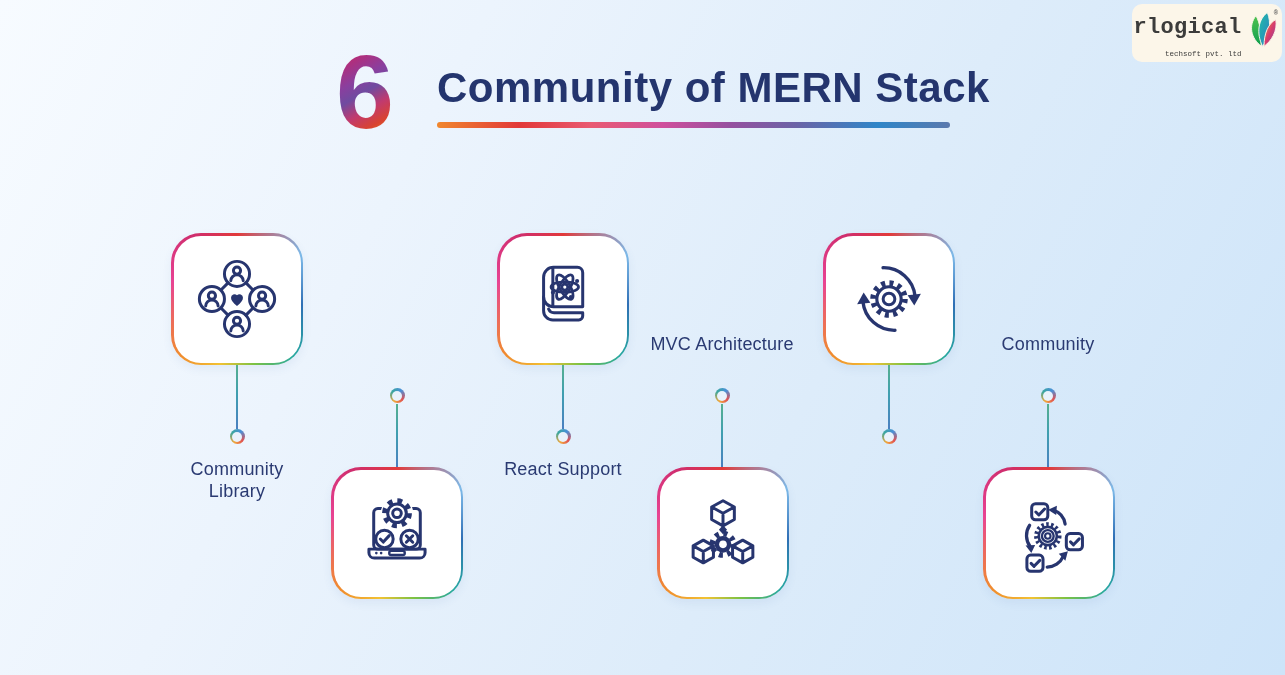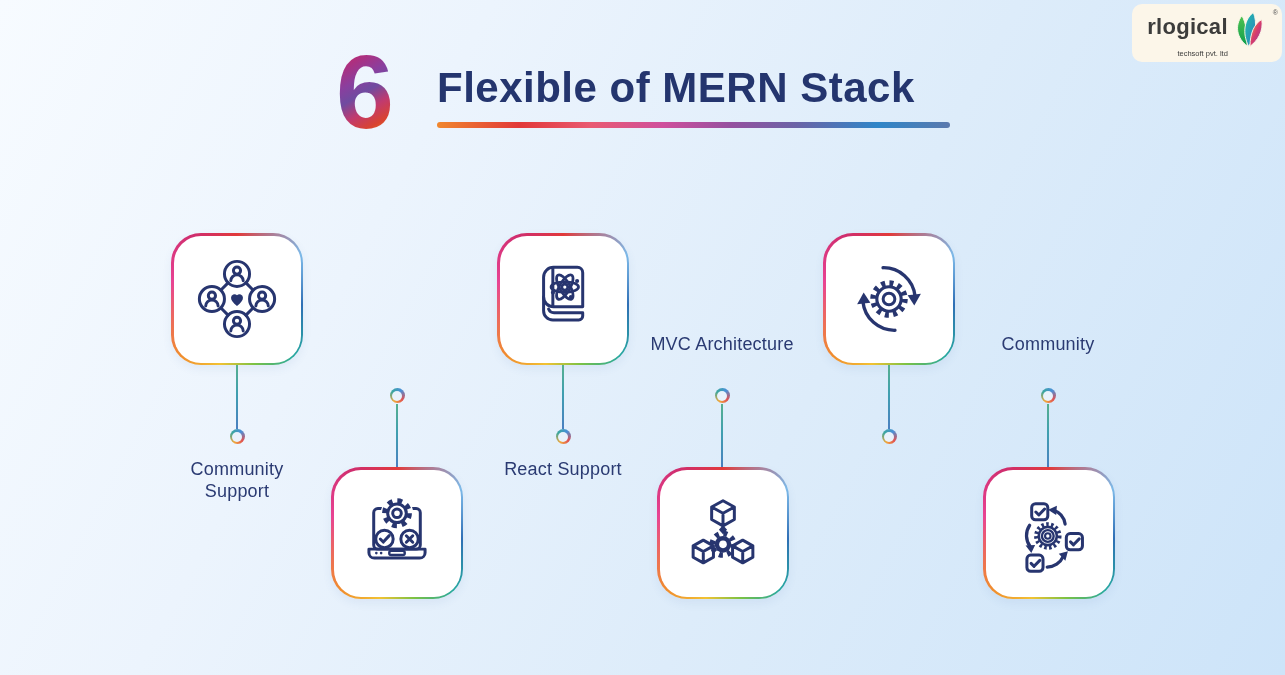--- a/index.html
+++ b/index.html
@@ -24,21 +24,21 @@
   }
   .title-underline {
     position:absolute; left:437px; top:122px; width:513px; height:6px; border-radius:3px;
     background:linear-gradient(90deg,#f0872e 0%,#e23838 16%,#e95a72 30%,#cf4f9c 44%,#96509f 57%,#6b63a6 70%,#2f86c8 86%,#5b79ad 100%);
   }
 
   
   .logo-panel {
     position:absolute; left:1132px; top:4px; width:150px; height:58px;
     background:#fcf6e9; border-radius:10px;
-    display:flex; align-items:center; justify-content:center; gap:5px;
+    display:flex; align-items:center; justify-content:center; gap:5px;font-family:Liberation Mono, monospace;
   }
   .logo-text { text-align:right; margin-top:8px; }
   .logo-name { font-size:22px; font-weight:700; color:#3c3c3b; line-height:1; letter-spacing:.3px; }
   .logo-sub  { font-size:7.5px; color:#3c3c3b; margin-top:11px; }
   .logo-mark { position:relative; width:34px; height:40px; margin-top:-4px; }
   .logo-reg  { position:absolute; top:5px; right:4px; font-size:7px; color:#555; }
 
   
   .card {
     position:absolute; width:132px; height:132px; border-radius:30px; padding:2.5px;
@@ -69,21 +69,21 @@
   svg .st { stroke:#27356f; stroke-width:2.5; fill:none; stroke-linecap:round; stroke-linejoin:round; }
   svg .fl { fill:#27356f; stroke:none; }
   svg .wh { fill:#ffffff; stroke:none; }
 </style>
 </head>
 <body>
 
 <div class="stage">
 
   <div class="big-number">6</div>
-  <div class="main-title">Flexible of MERN Stack</div>
+  <div class="main-title">Community of MERN Stack</div>
   <div class="title-underline"></div>
 
   <div class="logo-panel">
     <div class="logo-text">
       <div class="logo-name">rlogical</div>
       <div class="logo-sub">techsoft pvt. ltd</div>
     </div>
     <div class="logo-mark">
       <svg viewBox="0 0 36 40">
         <defs>
@@ -128,21 +128,21 @@
             <path d="M30.8 62.8 a5.2 5 0 0 1 10.4 0"></path>
         </g>
         <path class="fl" d="M36 41.8 C32.6 39 31 37 31 34.9 a2.9 2.9 0 0 1 5 -2 a2.9 2.9 0 0 1 5 2 C41 37 39.4 39 36 41.8 Z"></path>
       </svg>
     </div>
   </div>
   <div class="connector-line" style="left:235.8px; top:365px;"></div>
   <div class="connector-circle" style="left:229.5px; top:429px;">
       <div class="connector-circle-inner"></div>
     </div>
-  <div class="benefit-label" style="left:164.5px; top:459px;">Community Support</div>
+  <div class="benefit-label" style="left:164.5px; top:459px;">Community Library</div>
 
   <div class="connector-circle" style="left:389.5px; top:388px;">
       <div class="connector-circle-inner"></div>
     </div>
   <div class="connector-line" style="left:395.8px; top:404px;"></div>
   <div class="card" style="left:331px; top:467px;">
     <div class="card-inner">
       <svg viewBox="0 0 72 72">
         <rect class="st" x="16.5" y="15.5" width="39" height="34" rx="3.5"></rect>
         <path class="st" d="M12.5 49.5 H59.5 V52.5 A4.5 4.5 0 0 1 55 57 H17 A4.5 4.5 0 0 1 12.5 52.5 Z"></path>

